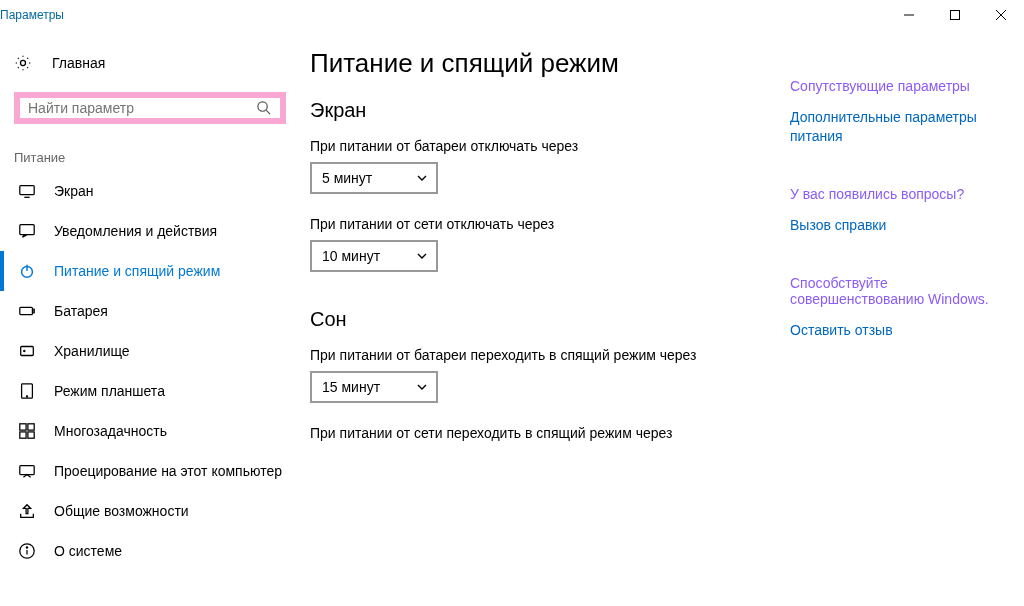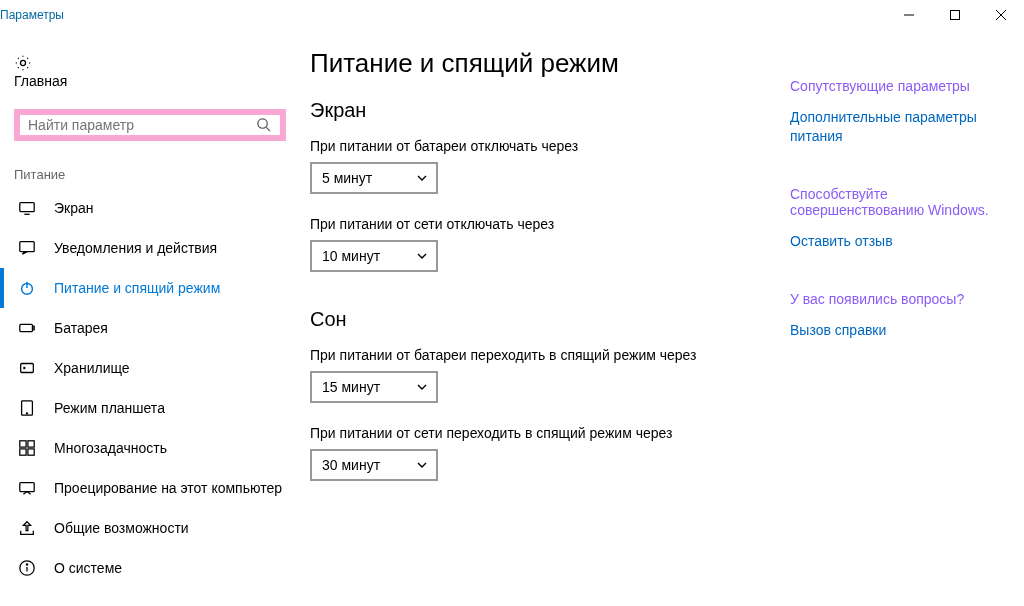--- a/index.html
+++ b/index.html
@@ -35,25 +35,24 @@
   .window-body {
     display: flex;
     height: calc(606px - 30px);
   }
   .sidebar {
     width: 300px;
     padding: 18px 0 0 0;
   }
   .home-link {
     display: flex;
-    align-items: flex-start;
-    gap: 1px;
+    align-items: center;
+    gap: 20px;
     padding: 6px 14px;
     font-size: 14px;
-    flex-direction: column;
   }
   .home-link .icon { width: 18px; height: 18px; display:flex; align-items:center; justify-content:center;}
   .search-box {
     margin: 14px 14px 0 14px;
     border: 6px solid #f9a8d4;
     height: 32px;
     display: flex;
     align-items: center;
     padding: 0 8px;
     justify-content: space-between;
@@ -346,38 +345,30 @@
       <div class="combo">
         <span>15 минут</span>
         <span class="chev">
           <svg viewBox="0 0 12 12" width="12" height="12" fill="none" stroke="currentColor" stroke-width="1.4">
               <polyline points="2,4 6,8 10,4"></polyline>
             </svg>
         </span>
       </div>
 
       <div class="field-label">При питании от сети переходить в спящий режим через</div>
-      <div class="combo">
-        <span>30 минут</span>
-        <span class="chev">
-          <svg viewBox="0 0 12 12" width="12" height="12" fill="none" stroke="currentColor" stroke-width="1.4">
-              <polyline points="2,4 6,8 10,4"></polyline>
-            </svg>
-        </span>
-      </div>
     </div>
 
     <div class="right-pane">
       <div class="right-block">
         <div class="right-heading">Сопутствующие параметры</div>
         <div class="right-link">Дополнительные параметры питания</div>
       </div>
       <div class="right-block">
+        <div class="right-heading">У вас появились вопросы?</div>
+        <div class="right-link">Вызов справки</div>
+      </div>
+      <div class="right-block">
         <div class="right-heading">Способствуйте совершенствованию Windows.</div>
         <div class="right-link">Оставить отзыв</div>
       </div>
-      <div class="right-block">
-        <div class="right-heading">У вас появились вопросы?</div>
-        <div class="right-link">Вызов справки</div>
-      </div>
     </div>
   </div>
 </div>
 
 </body></html>

